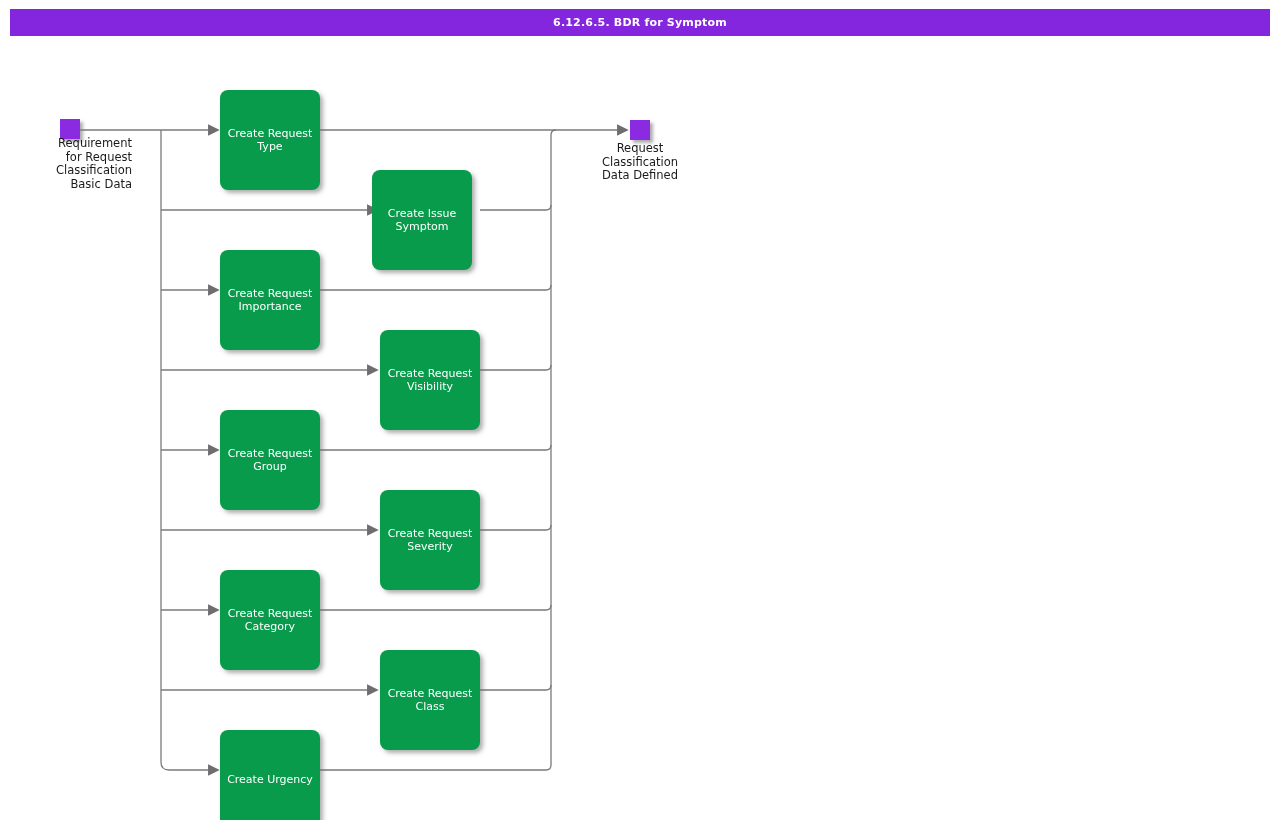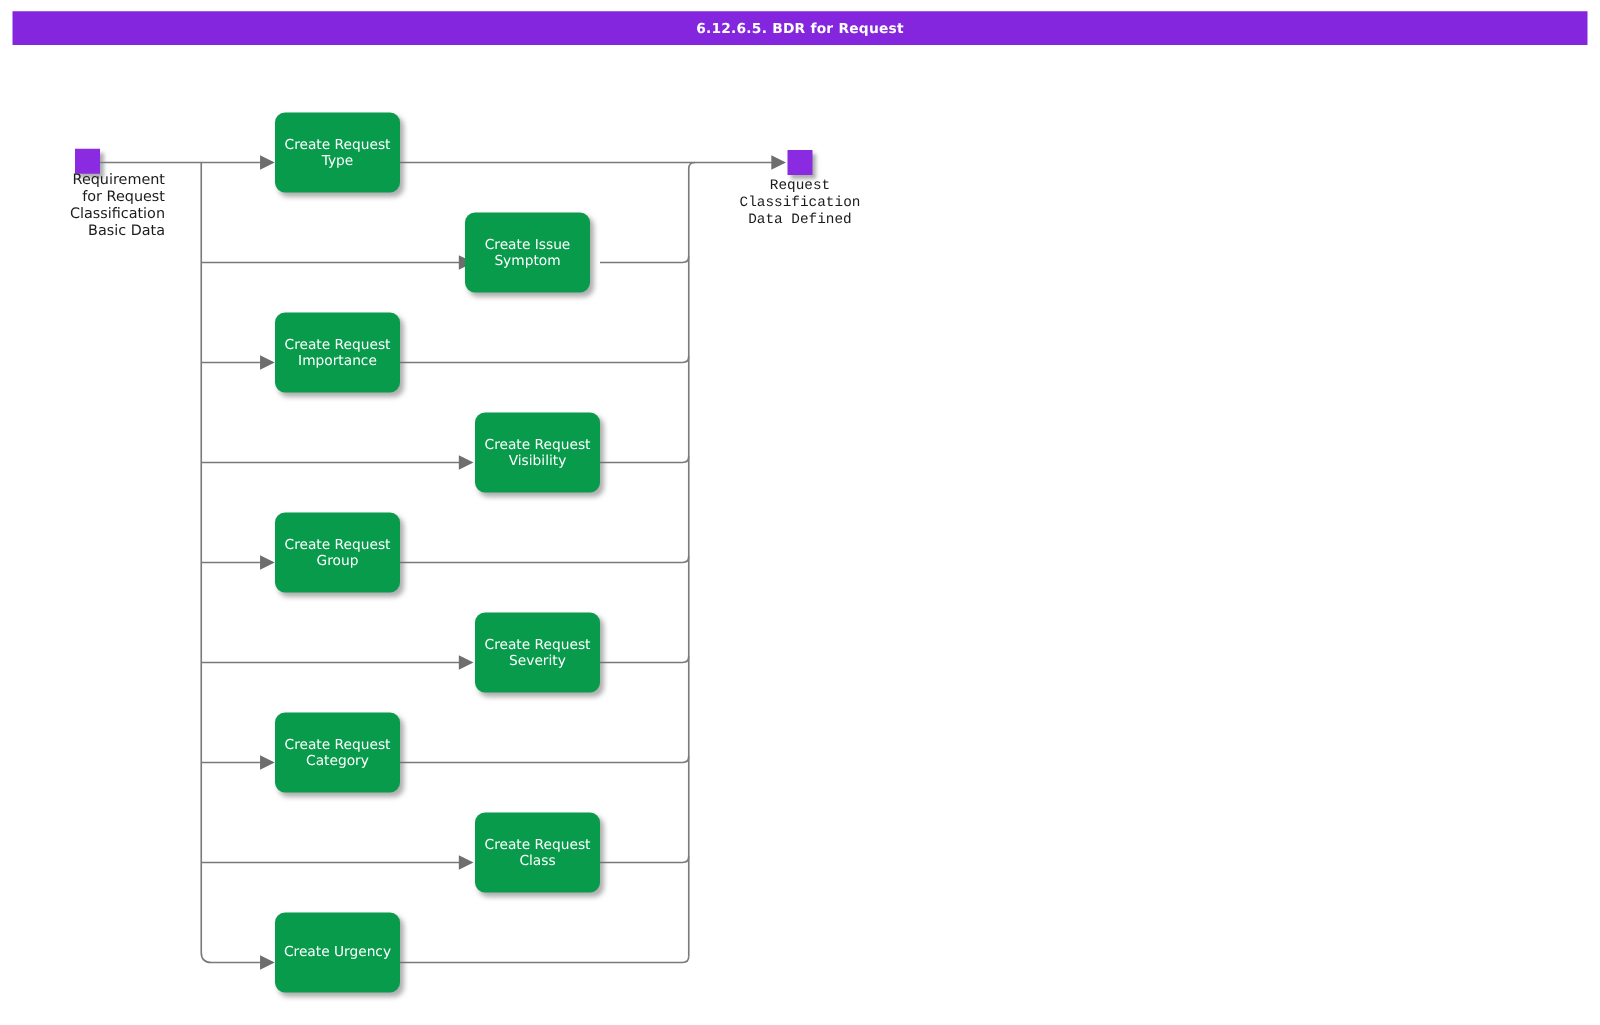--- a/index.html
+++ b/index.html
@@ -49,25 +49,25 @@
   .event-label {
     position: absolute;
     width: 124px;
     text-align: center;
     color: #1b1b1b;
     font-size: 11.5px;
     line-height: 13.5px;
     white-space: pre-line;
   }
   .label-start { left: 8px;  top: 137px; text-align: right; }
-  .label-end   { left: 578px; top: 142px; font-family: Liberation Mono, monospace; }
+  .label-end   { left: 578px; top: 142px; }
   .task {
     position: absolute;
     width: 100px;
-    height: 64px;
+    height: 100px;
     background: #089B4B;
     border-radius: 8px;
     box-shadow: 3px 3px 4px rgba(110,110,110,0.55);
     color: #ffffff;
     font-size: 11px;
     line-height: 13.5px;
     display: flex;
     align-items: center;
     justify-content: center;
     text-align: center;
@@ -83,21 +83,21 @@
   .t1 { left: 372px; top: 170px; }
   .t3 { left: 380px; top: 330px; }
   .t5 { left: 380px; top: 490px; }
   .t7 { left: 380px; top: 650px; }
 </style>
 </head>
 <body>
 
 <div class="page">
 
-  <div class="title-bar">6.12.6.5. BDR for Request</div>
+  <div class="title-bar">6.12.6.5. BDR for Symptom</div>
 
   <svg class="connectors" viewBox="0 0 1280 820" xmlns="http://www.w3.org/2000/svg">
     <defs>
       <marker id="arrow" viewBox="0 0 10 10" refX="8.5" refY="5" markerWidth="10" markerHeight="9" orient="auto-start-reverse">
         <path d="M0,0 L10,5 L0,10 z" fill="#6e6e6e"></path>
       </marker>
     </defs>
     <g stroke="#7a7a7a" stroke-width="1.3" fill="none">
       <path d="M80,130 H218" marker-end="url(#arrow)"></path>
       <path d="M320,130 H627" marker-end="url(#arrow)"></path>

